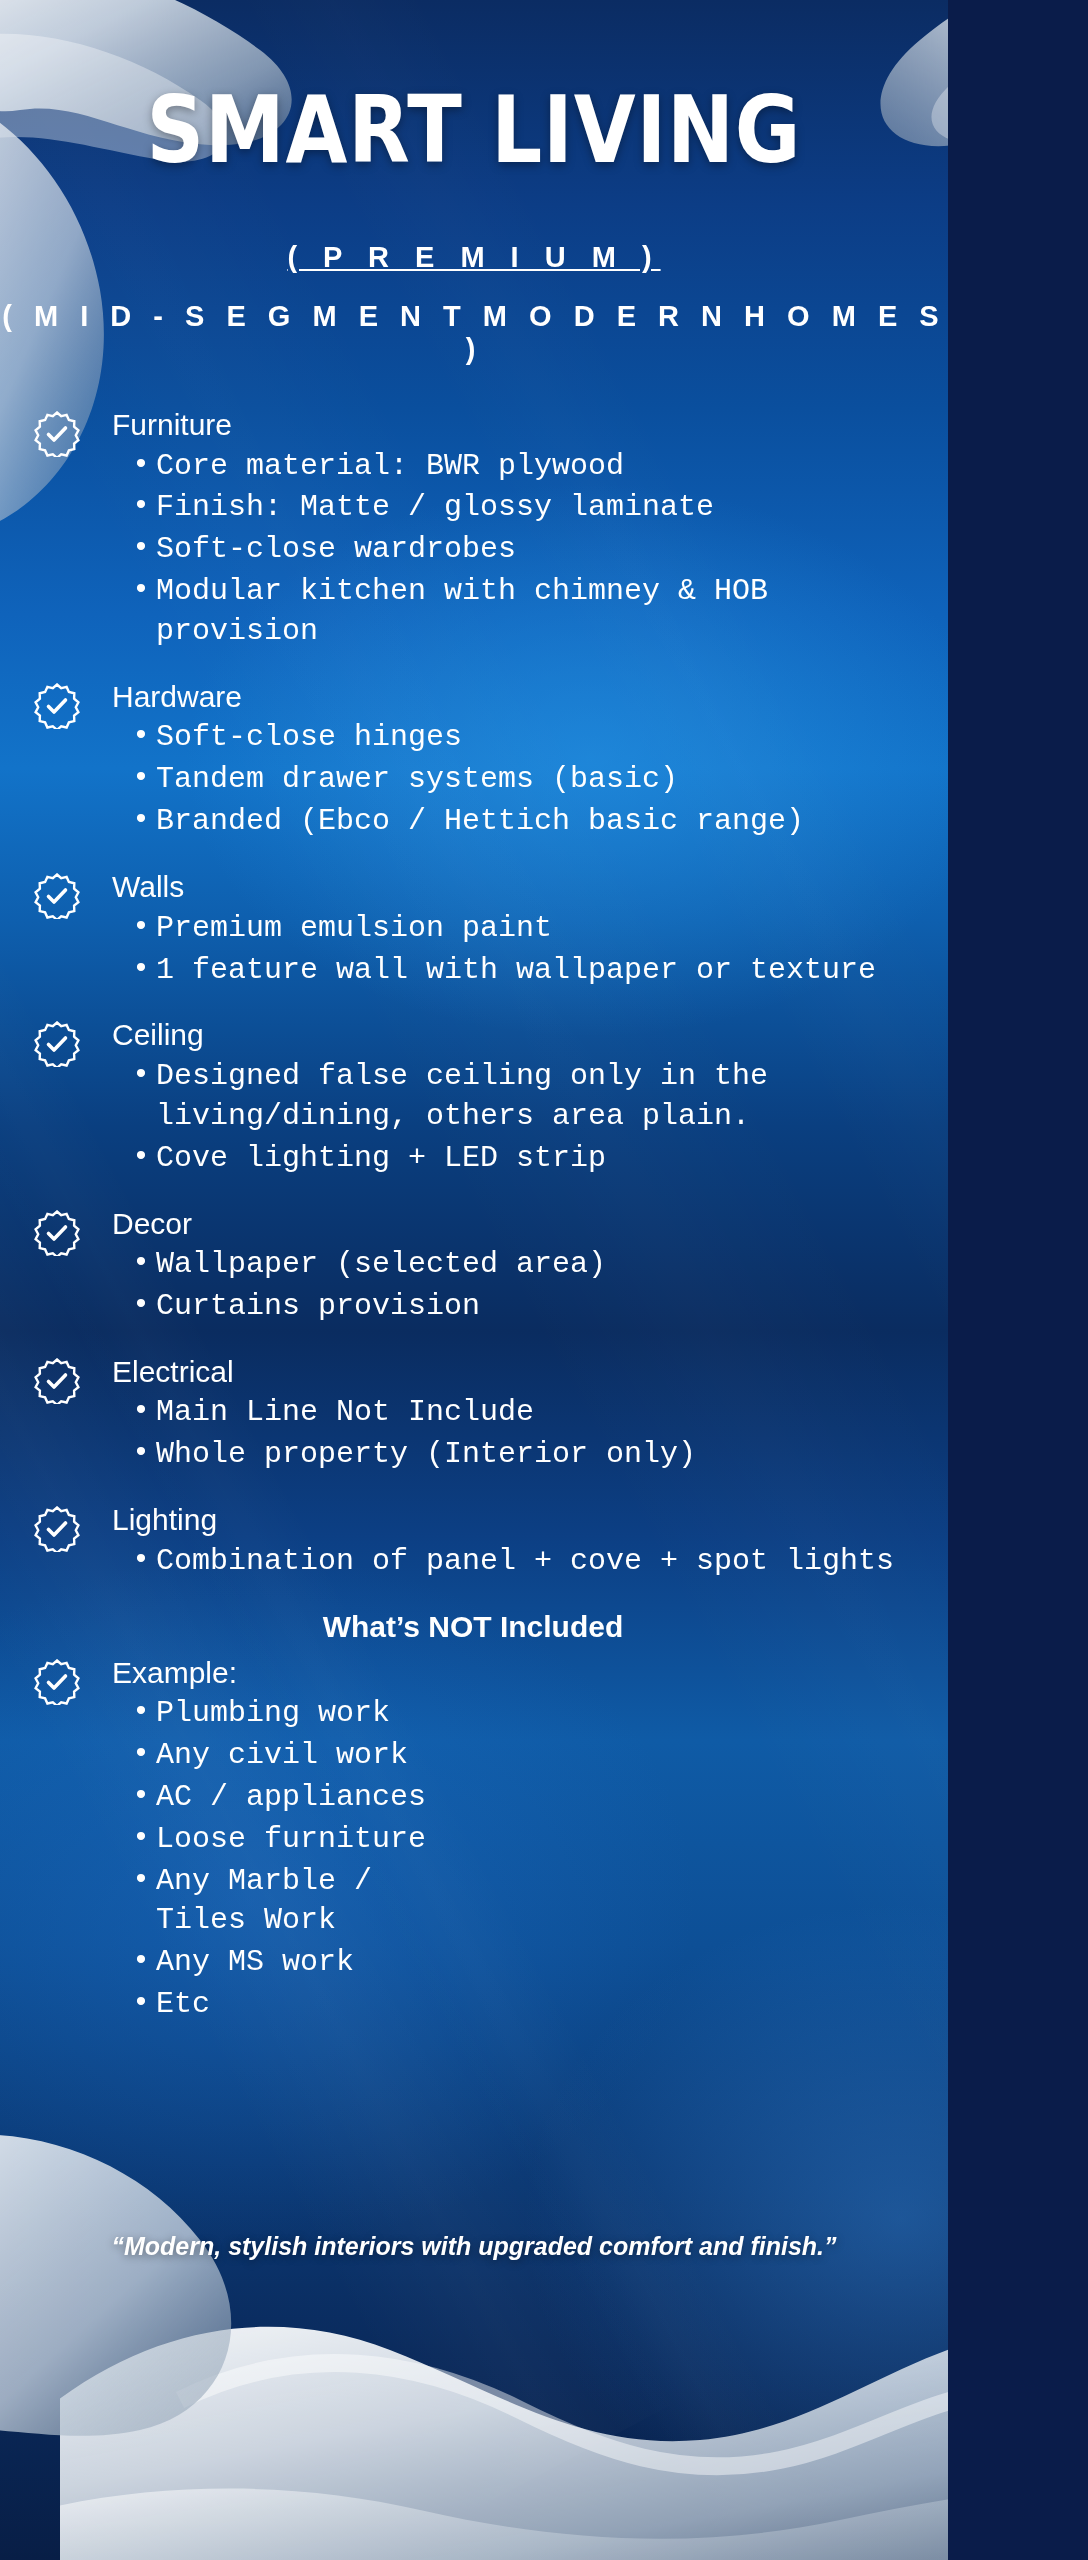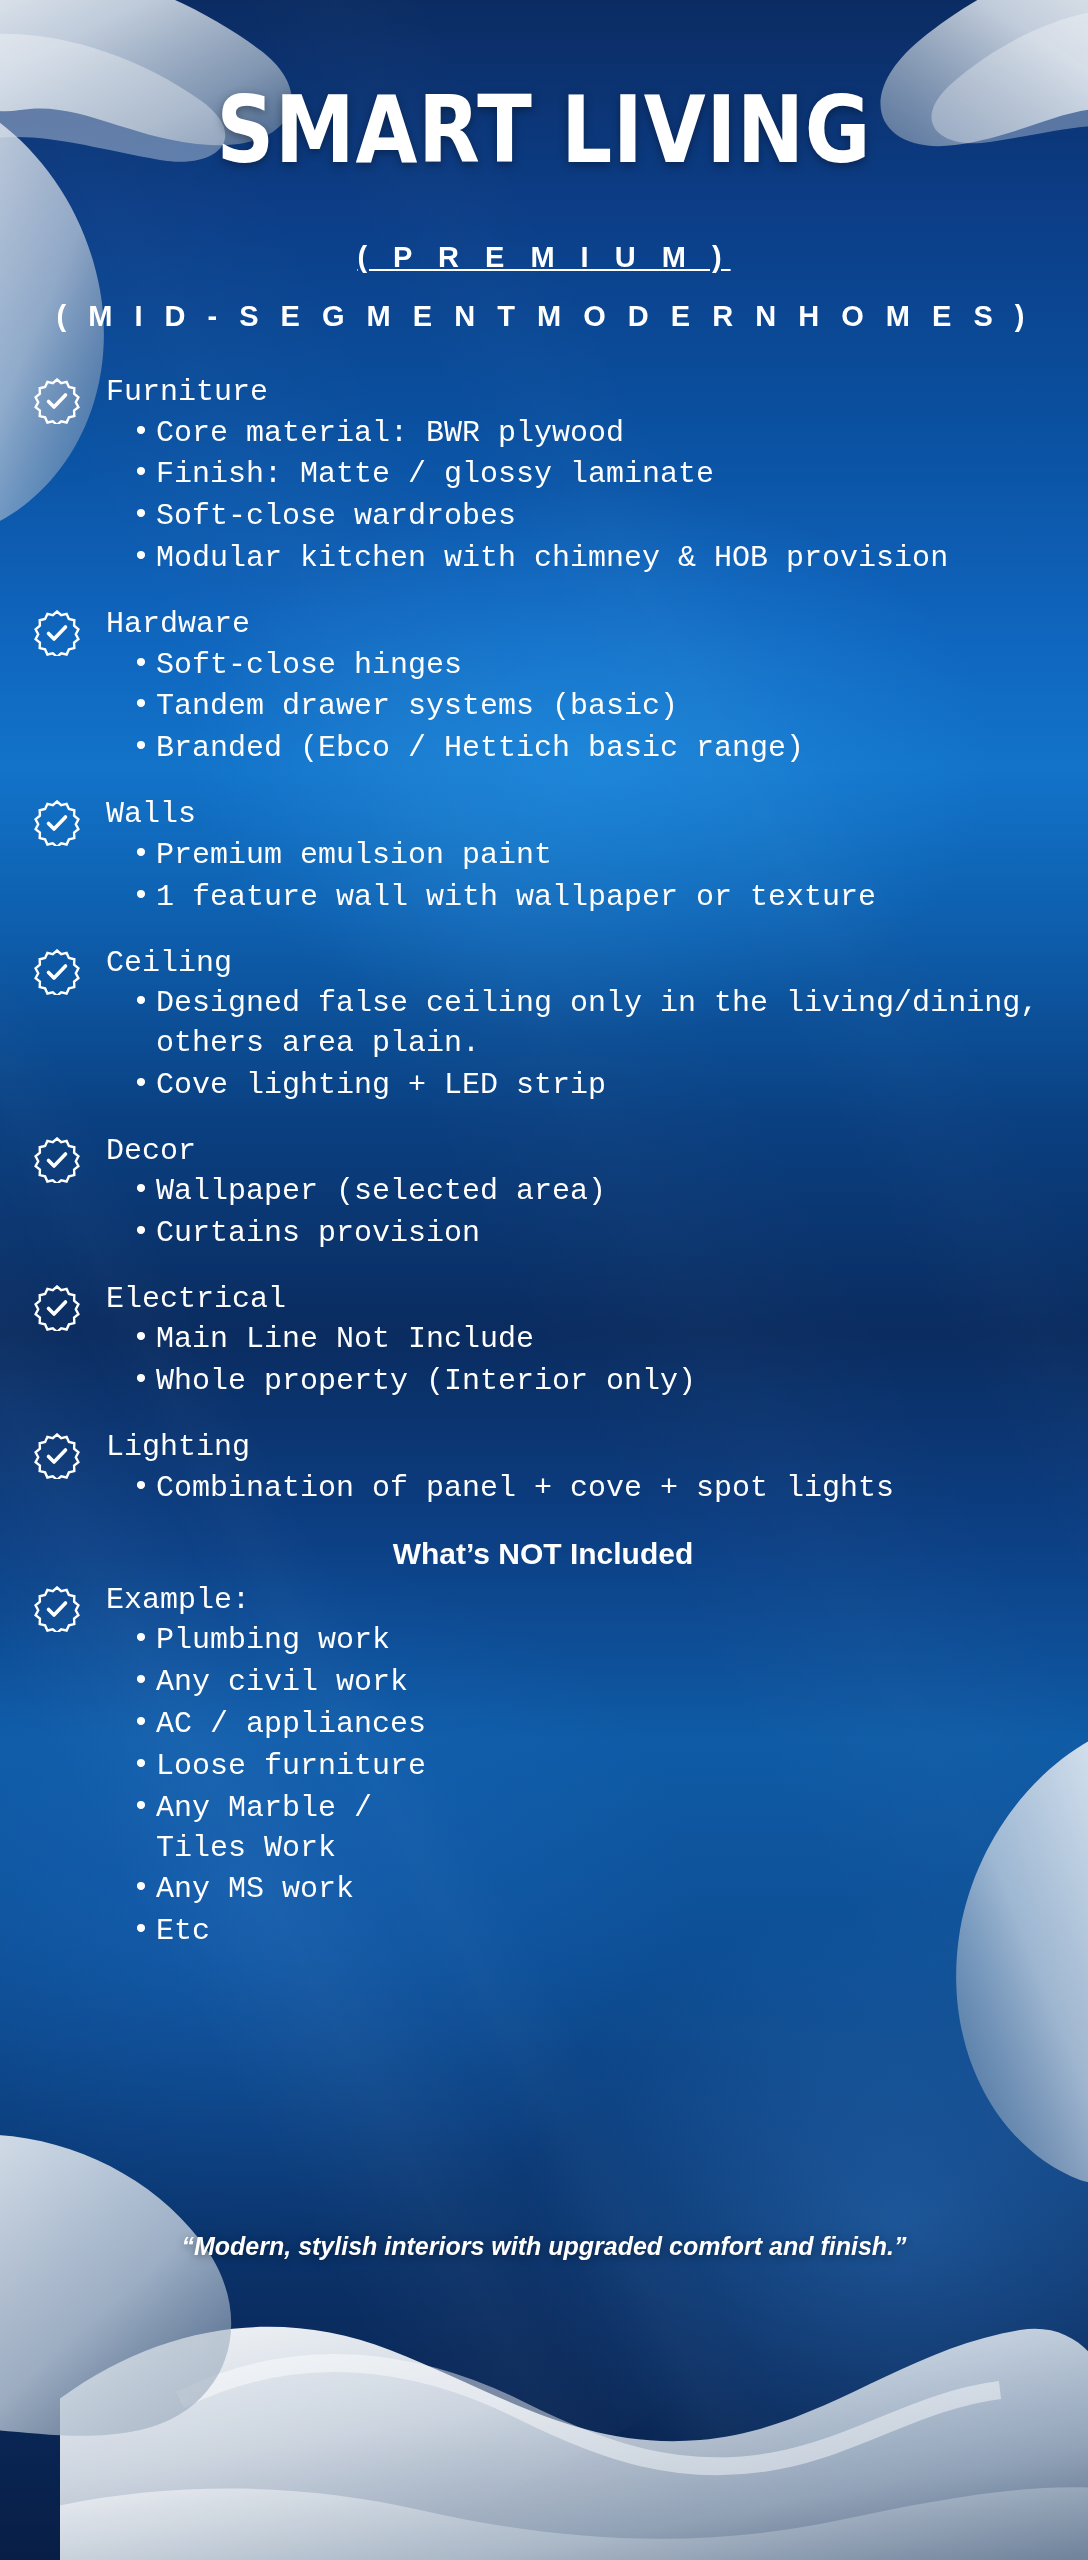--- a/index.html
+++ b/index.html
@@ -8,21 +8,21 @@
   }
   body {
     width: 1088px;
     height: 2560px;
     overflow: hidden;
     font-family: "Liberation Sans", sans-serif;
     background: #0a1c4a;
   }
   .poster {
     position: relative;
-    width: 1088px;
+    width: 948px;
     height: 2560px;
     overflow: hidden;
     background:
       linear-gradient(180deg,
         #0b2c63 0%,
         #0c3d86 8%,
         #0a4f9e 16%,
         #0f63bb 24%,
         #1273c9 30%,
         #0e5fae 36%,
@@ -118,23 +118,22 @@
     width: 46px;
     height: 46px;
     margin-top: 3px;
     margin-right: 14px;
   }
   .badge svg { display: block; }
   .sec-body { flex: 1 1 auto; }
   .sec-title {
     font-size: 30px;
     line-height: 1.15;
-    margin: 0 0 4px 12px;
+    margin: 0 0 4px 18px;
     font-weight: normal;
-    font-family: Liberation Mono, monospace;
   }
   .bullets {
     list-style: none;
     margin: 0;
     padding: 0 0 0 38px;
   }
   .bullets li {
     font-size: 30px;
     line-height: 1.33;
     margin: 0 0 2px 0;

